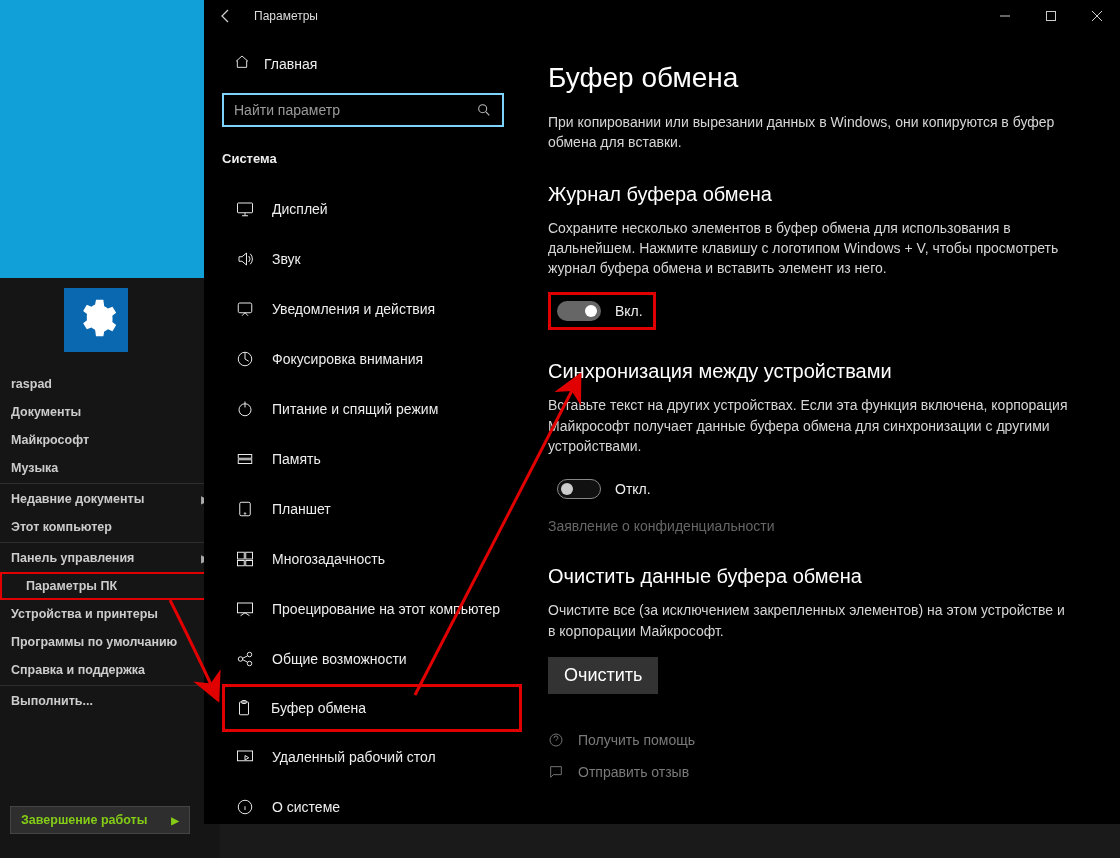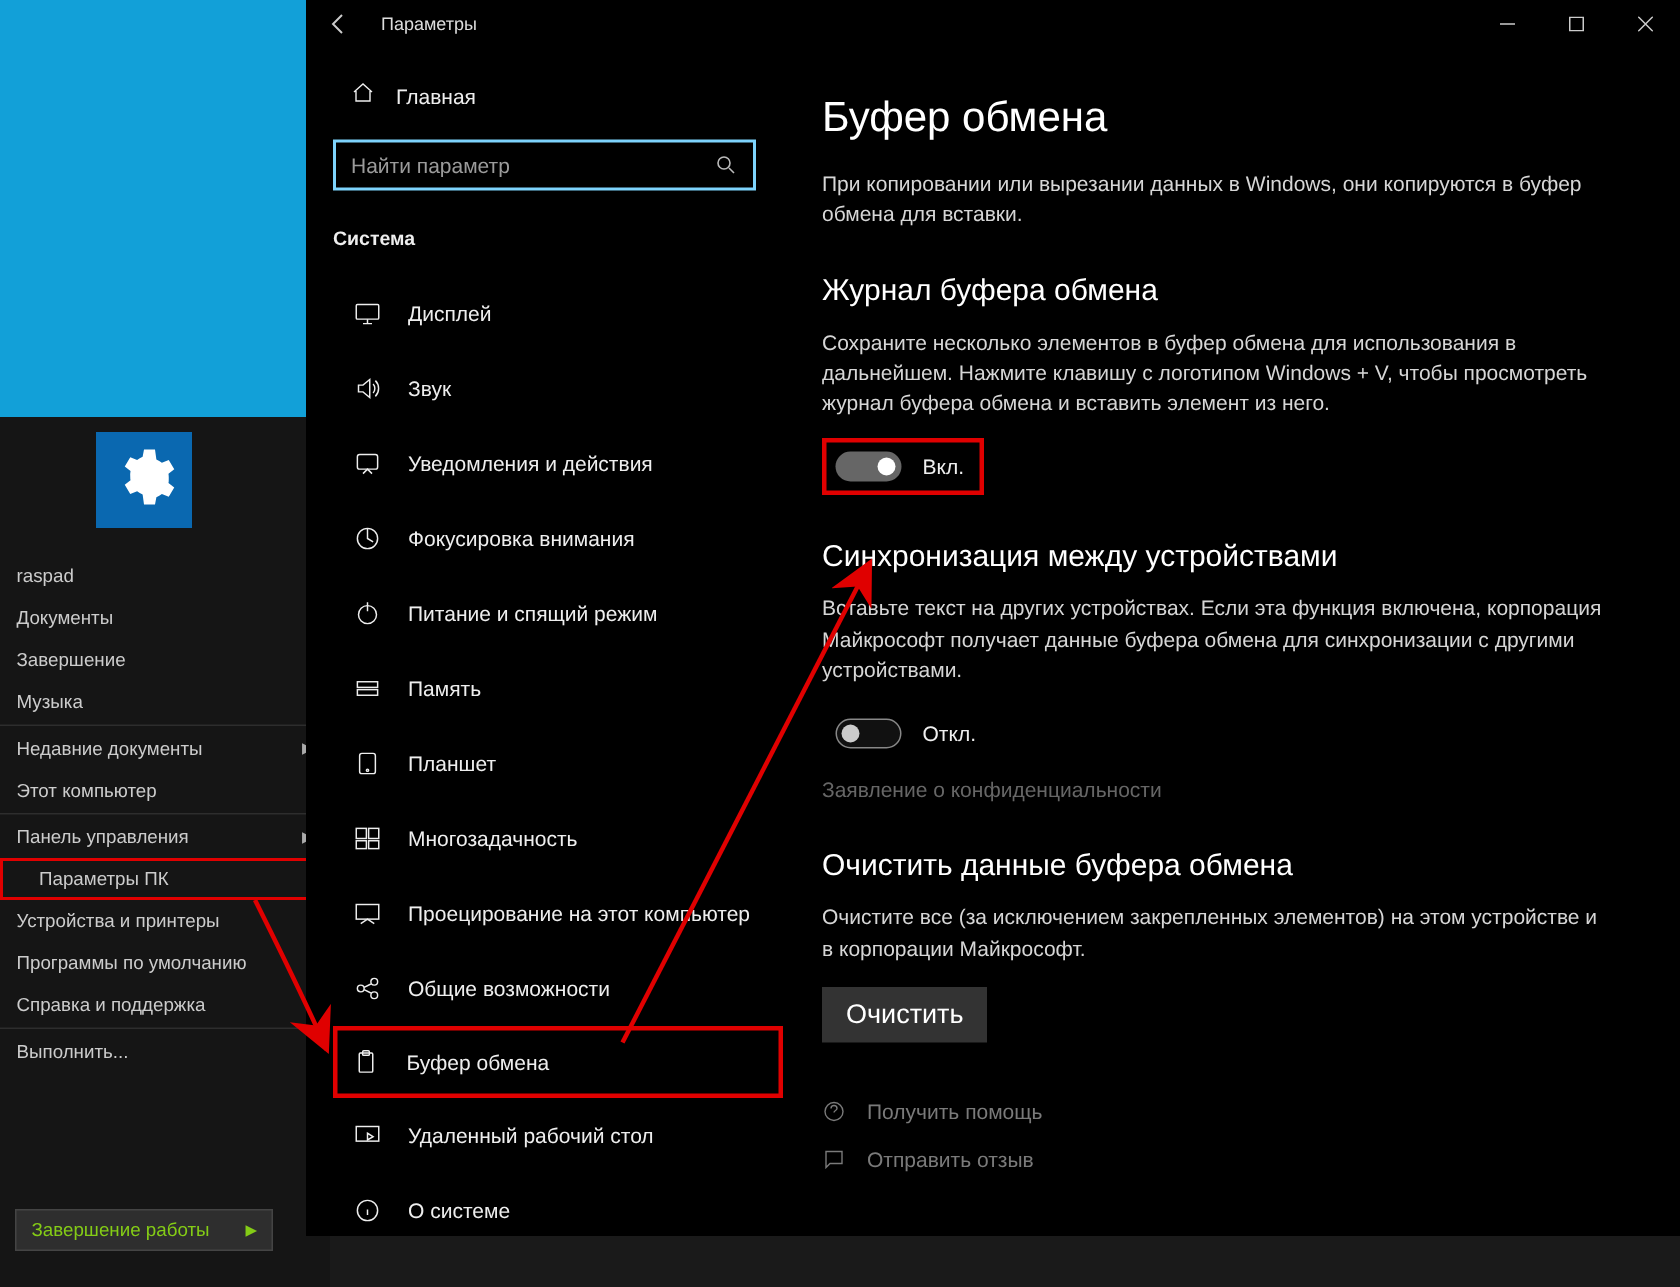--- a/index.html
+++ b/index.html
@@ -1,20 +1,20 @@
 <!DOCTYPE html>
 <html><head>
 <meta charset="utf-8">
 <style>
 * { margin: 0; padding: 0; box-sizing: border-box; font-family: "Segoe UI", Arial, sans-serif; }
 html, body { background: #333; }
 .screen { width: 1120px; height: 858px; position: relative; background: #1a1a1a; overflow: hidden; }
 
 
-.startpanel { position: absolute; left: 0; top: 0; width: 220px; height: 858px; background: #151515; color: #ccc; }
+.startpanel { position: absolute; left: 0; top: 0; width: 220px; height: 858px; background: #151515; color: #ccc; font-weight: bold; }
 .start-accent { position: absolute; left: 0; top: 0; width: 204px; height: 278px; background: #12a0d8; }
 .start-tile { position: absolute; left: 64px; top: 288px; width: 64px; height: 64px; background: #0a68b0; display: flex; align-items: center; justify-content: center; }
 .start-tile svg { width: 44px; height: 44px; fill: #fff; }
 .start-list { position: absolute; left: 0; top: 370px; right: 0; font-size: 12.5px; }
 .start-item { padding: 6px 10px; border: 1px solid transparent; display: flex; align-items: center; justify-content: space-between; cursor: default; min-height: 26px; }
 .start-item.hl { border: 2px solid #e00000; padding: 5px 24px; }
 .start-item .chev { font-size: 10px; color: #aaa; }
 .start-sep { height: 1px; background: #2d2d2d; margin: 1px 0; }
 .start-shutdown { position: absolute; left: 10px; bottom: 24px; background: #2e2e2e; border: 1px solid #444; padding: 6px 10px; font-size: 12.5px; color: #84cc16; display: flex; align-items: center; gap: 24px; }
 .start-shutdown .chev { font-size: 10px; }
@@ -84,21 +84,21 @@
       </span>
     </div>
     <div class="start-list">
       <div class="start-item">
           <span>raspad</span>
         </div>
       <div class="start-item">
           <span>Документы</span>
         </div>
       <div class="start-item">
-          <span>Завершение</span>
+          <span>Майкрософт</span>
         </div>
       <div class="start-item">
           <span>Музыка</span>
         </div>
       <div class="start-sep"></div>
       <div class="start-item">
           <span>Недавние документы</span>
           <span class="chev">▶</span>
         </div>
       <div class="start-item">

